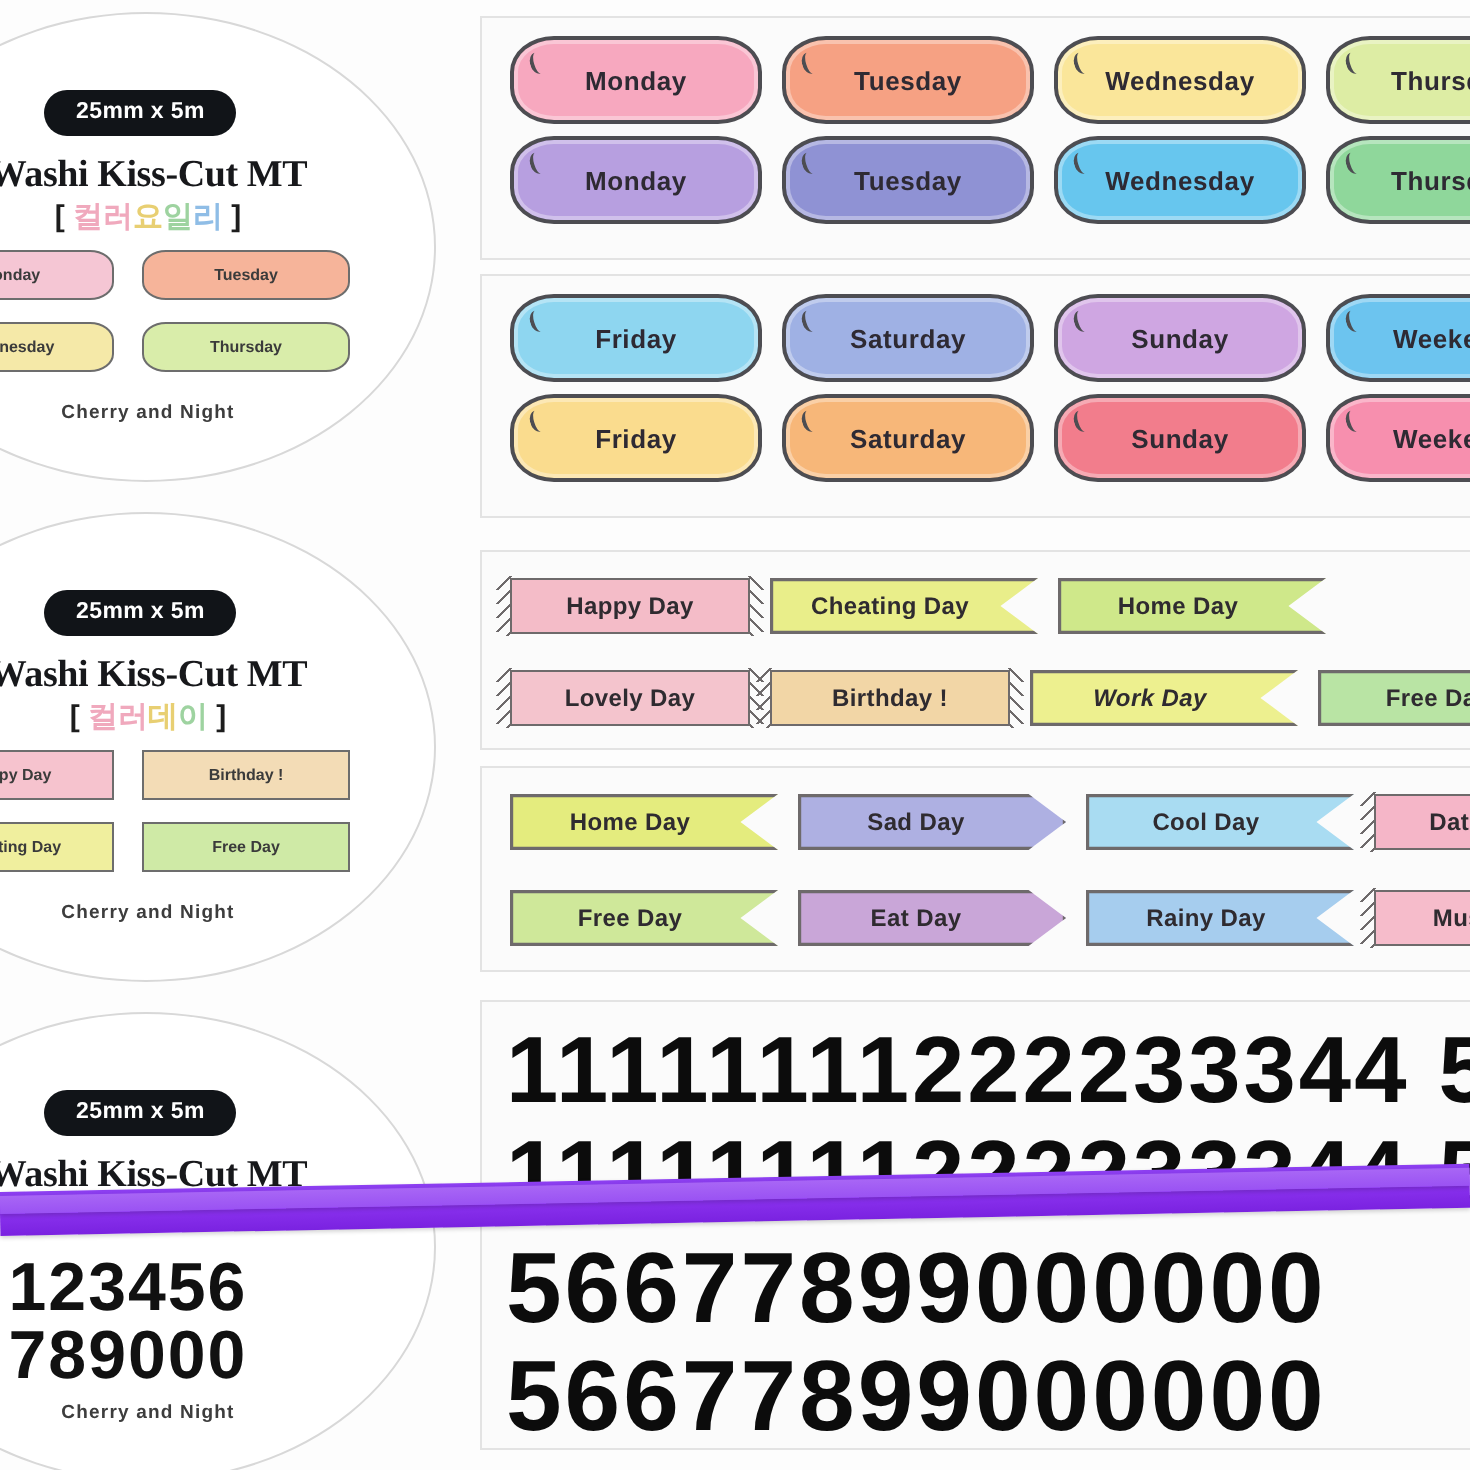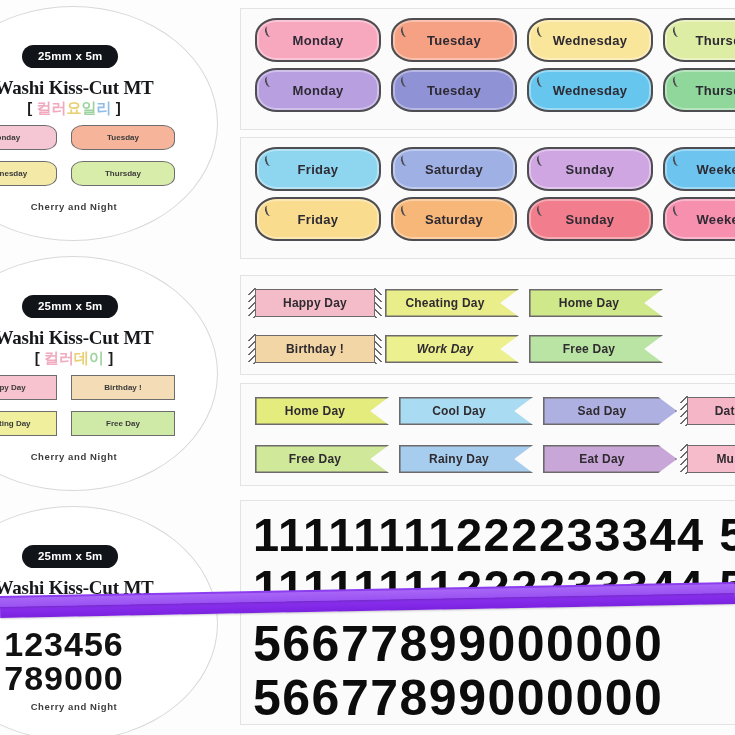--- a/index.html
+++ b/index.html
@@ -414,56 +414,59 @@
             <span>Happy Day</span>
           </div>
           <div class="tape notch" style="background: rgb(233, 238, 138);">
             <span>Cheating Day</span>
           </div>
           <div class="tape notch" style="background: rgb(207, 232, 138);">
             <span>Home Day</span>
           </div>
         </div>
       <div class="row" style="top:50px">
+          <div class="tape zig" style="background: rgb(244, 196, 205);">
+            <span>Lovely Day</span>
+          </div>
           <div class="tape zig" style="background: rgb(242, 214, 166);">
             <span>Birthday !</span>
           </div>
           <div class="tape notch" style="background: rgb(237, 240, 143); font-style: italic;">
             <span>Work Day</span>
           </div>
           <div class="tape notch" style="background: rgb(185, 228, 164);">
             <span>Free Day</span>
           </div>
         </div>
     </div>
 
     <div class="panel p4">
       <div class="row" style="top:4px">
           <div class="tape notch" style="background: rgb(228, 236, 126);">
             <span>Home Day</span>
           </div>
+          <div class="tape arrow" style="background: rgb(174, 176, 226);">
+            <span>Sad Day</span>
+          </div>
           <div class="tape notch" style="background: rgb(169, 220, 242);">
             <span>Cool Day</span>
-          </div>
-          <div class="tape arrow" style="background: rgb(174, 176, 226);">
-            <span>Sad Day</span>
           </div>
           <div class="tape zig" style="background: rgb(245, 182, 200);">
             <span>Dating Day</span>
           </div>
         </div>
       <div class="row" style="top:52px">
           <div class="tape notch" style="background: rgb(207, 232, 154);">
             <span>Free Day</span>
           </div>
+          <div class="tape arrow" style="background: rgb(201, 166, 216);">
+            <span>Eat Day</span>
+          </div>
           <div class="tape notch" style="background: rgb(166, 205, 238);">
             <span>Rainy Day</span>
-          </div>
-          <div class="tape arrow" style="background: rgb(201, 166, 216);">
-            <span>Eat Day</span>
           </div>
           <div class="tape zig" style="background: rgb(246, 188, 203);">
             <span>Music Day</span>
           </div>
         </div>
     </div>
 
     <div class="panel p5">
       <div class="numrow n1">11111111222233344 5</div>
       <div class="numrow n2">11111111222233344 5</div>

